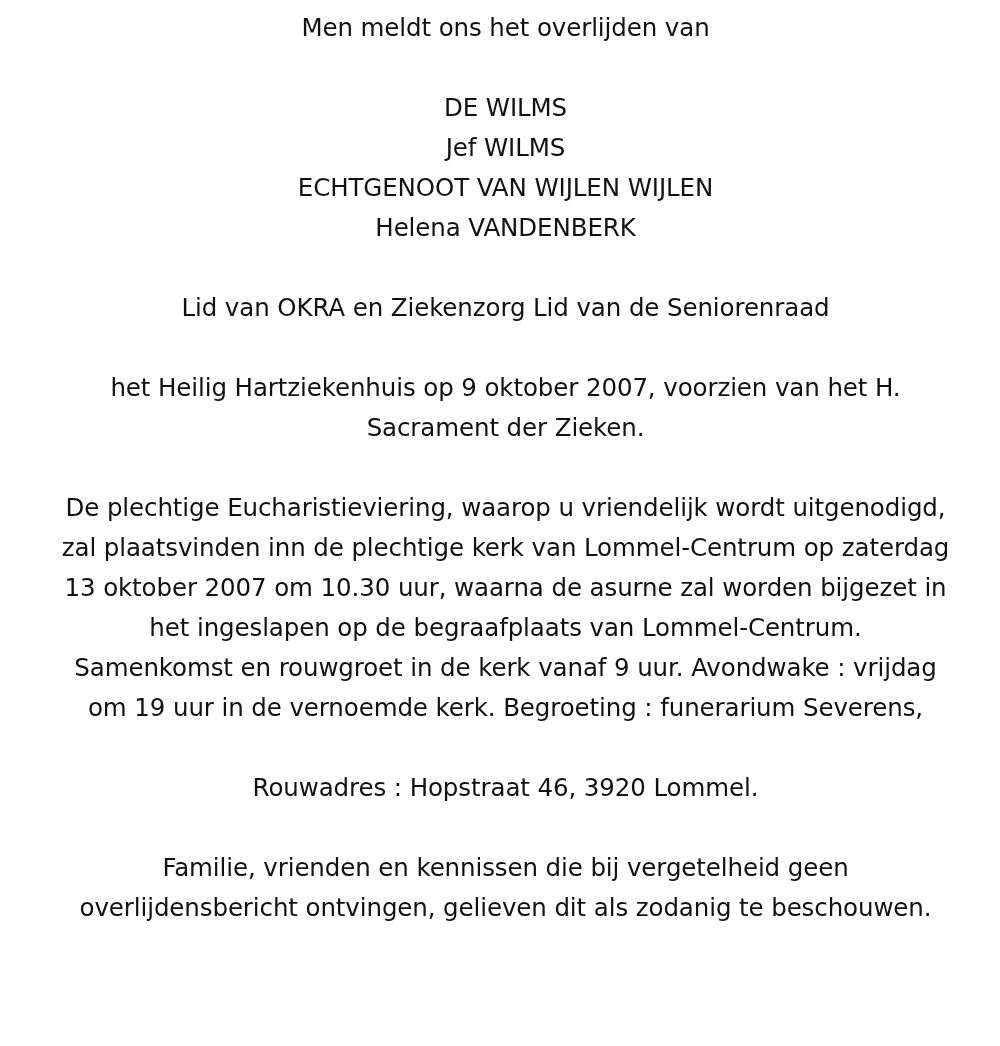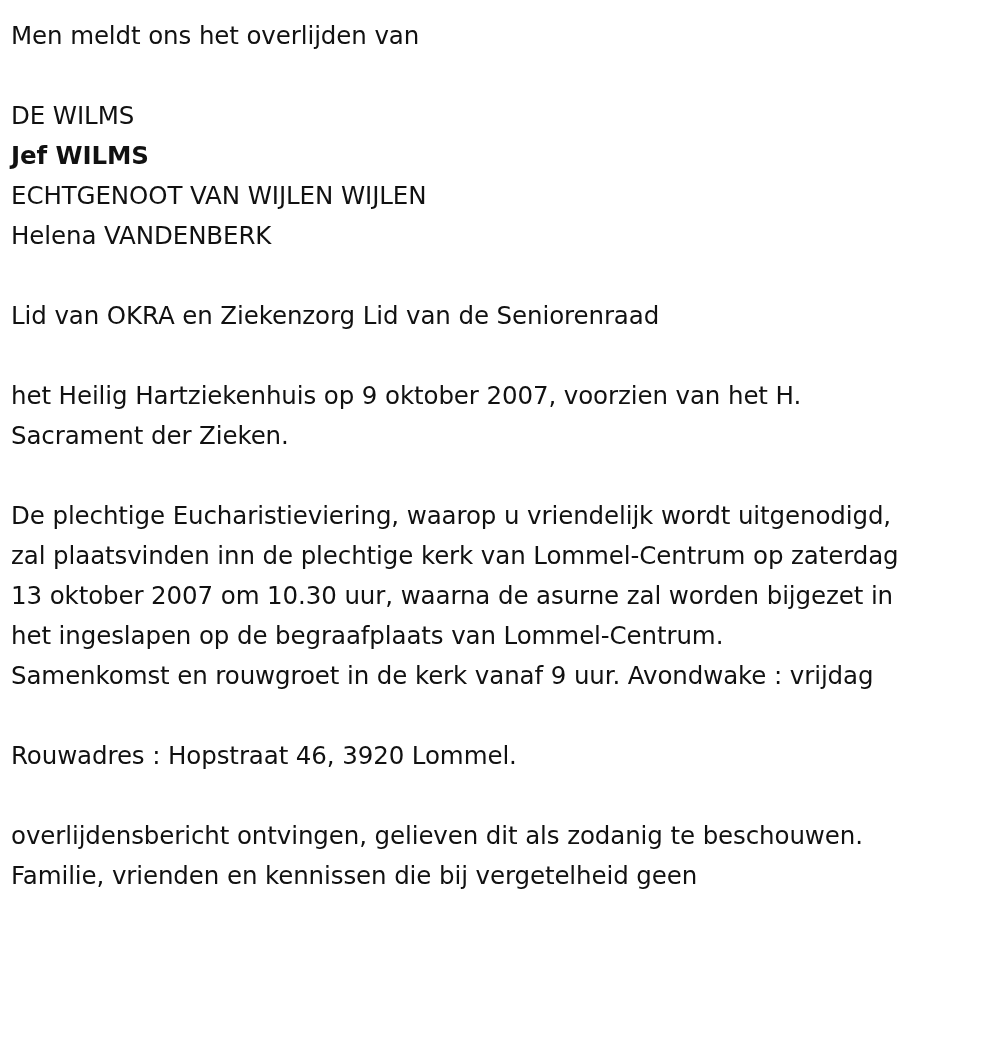--- a/index.html
+++ b/index.html
@@ -9,35 +9,36 @@
     }
     body {
       width: 1000px;
       height: 1046px;
       overflow: hidden;
       font-family: "DejaVu Sans", sans-serif;
       color: #111111;
     }
     .doc {
       position: relative;
-      padding: 16px 0 0 11px;
+      padding: 8px 0 0 11px;
       font-size: 24.5px;
       line-height: 40px;
       letter-spacing: -0.1px;
+      text-align: center;
     }
     .line {
       display: block;
       white-space: nowrap;
       margin: 0;
     }
     .gap {
       height: 40px;
     }
     .bold {
-      font-weight: bold;
+      font-weight: normal;
     }
     .para {
       margin: 0;
     }
   </style>
 </head>
 <body>
 
 <div class="doc">
   <span class="line">Men meldt ons het overlijden van</span>
@@ -57,23 +58,24 @@
     <span class="line">Sacrament der Zieken.</span>
   </div>
   <div class="gap"></div>
 
   <div class="para">
     <span class="line">De plechtige Eucharistieviering, waarop u vriendelijk wordt uitgenodigd,</span>
     <span class="line">zal plaatsvinden inn de plechtige kerk van Lommel-Centrum op zaterdag</span>
     <span class="line">13 oktober 2007 om 10.30 uur, waarna de asurne zal worden bijgezet in</span>
     <span class="line">het ingeslapen op de begraafplaats van Lommel-Centrum.</span>
     <span class="line">Samenkomst en rouwgroet in de kerk vanaf 9 uur. Avondwake : vrijdag</span>
+    <span class="line">om 19 uur in de vernoemde kerk. Begroeting : funerarium Severens,</span>
   </div>
   <div class="gap"></div>
 
   <span class="line">Rouwadres : Hopstraat 46, 3920 Lommel.</span>
   <div class="gap"></div>
 
   <div class="para">
+    <span class="line">Familie, vrienden en kennissen die bij vergetelheid geen</span>
     <span class="line">overlijdensbericht ontvingen, gelieven dit als zodanig te beschouwen.</span>
-    <span class="line">Familie, vrienden en kennissen die bij vergetelheid geen</span>
   </div>
 </div>
 
 </body></html>

